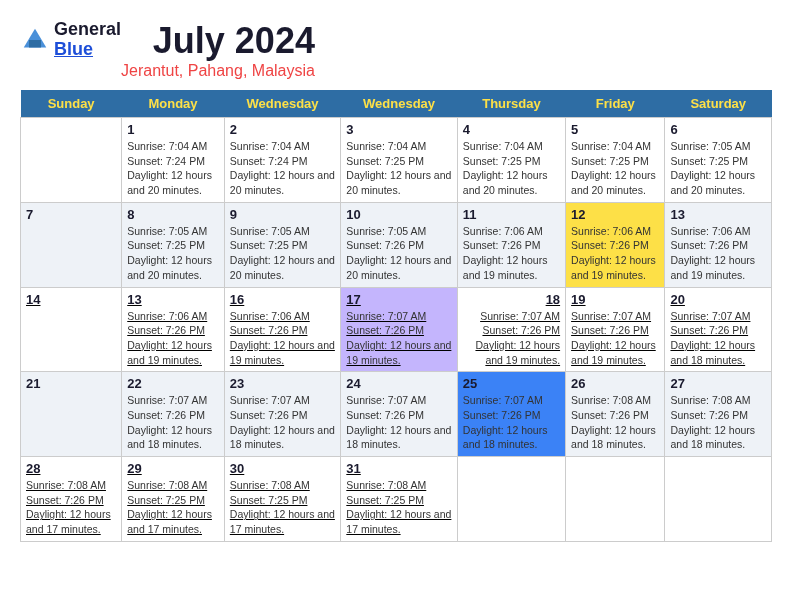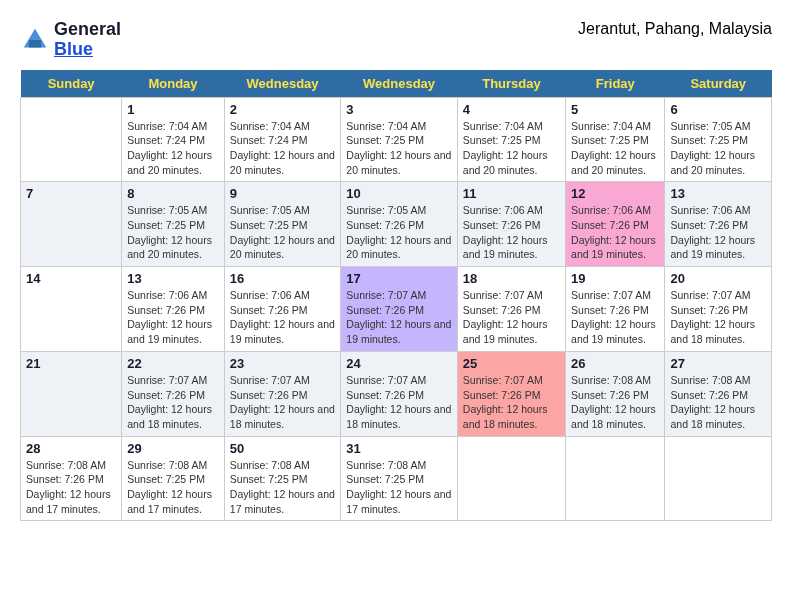--- a/index.html
+++ b/index.html
@@ -5,21 +5,21 @@
     * { box-sizing: border-box; margin: 0; padding: 0; }
     body {
       font-family: Arial, sans-serif;
       background: #fff;
       width: 792px;
       min-height: 612px;
       padding: 20px;
     }
     .header {
       display: flex;
-      justify-content: space-between;
+      justify-content: flex-start;
       align-items: flex-start;
       margin-bottom: 10px;
     }
     .logo {
       display: flex;
       align-items: center;
       gap: 4px;
     }
     .logo-text {
       font-size: 18px;
@@ -38,21 +38,21 @@
     .title-block {
       text-align: right;
     }
     .month-title {
       font-size: 36px;
       font-weight: bold;
       color: #1a1a2e;
     }
     .location-title {
       font-size: 16px;
-      color: #000000;
+      color: #ef4444;
     }
     table {
       width: 100%;
       border-collapse: collapse;
       font-size: 11px;
     }
     thead tr th {
       background-color: #2e6da4;
       color: #fde047;
       padding: 6px 4px;
@@ -93,20 +93,21 @@
   <div class="logo">
     <svg class="logo-icon" viewBox="0 0 40 40">
       <polygon points="20,5 35,30 5,30" fill="#4a90d9"></polygon>
       <rect x="12" y="20" width="16" height="10" fill="#2e6da4"></rect>
     </svg>
     <div class="logo-text">
       General<br><span>Blue</span>
     </div>
   </div>
   <div class="title-block">
+    <div class="month-title">July 2024</div>
     <div class="location-title">Jerantut, Pahang, Malaysia</div>
   </div>
 </div>
 
 <table>
   <thead>
     <tr>
       <th>Sunday</th>
       <th>Monday</th>
       <th>Wednesday</th>
@@ -177,34 +178,34 @@
           <div class="day-info" style="white-space: pre-line;">Sunrise: 7:05 AM
 Sunset: 7:26 PM
 Daylight: 12 hours and 20 minutes.</div>
         </td>
         <td style="background-color: rgb(238, 242, 247);">
           <span class="day-number">11</span>
           <div class="day-info" style="white-space: pre-line;">Sunrise: 7:06 AM
 Sunset: 7:26 PM
 Daylight: 12 hours and 19 minutes.</div>
         </td>
-        <td style="background-color: #f9a8d4;">
+        <td style="background-color: #fde047;">
           <span class="day-number">12</span>
           <div class="day-info" style="white-space: pre-line;">Sunrise: 7:06 AM
 Sunset: 7:26 PM
 Daylight: 12 hours and 19 minutes.</div>
         </td>
         <td style="background-color: rgb(238, 242, 247);">
           <span class="day-number">13</span>
           <div class="day-info" style="white-space: pre-line;">Sunrise: 7:06 AM
 Sunset: 7:26 PM
 Daylight: 12 hours and 19 minutes.</div>
         </td>
       </tr>
-      <tr style="background-color: rgb(255, 255, 255);">
+      <tr style="background-color: rgb(255, 255, 255); text-decoration: underline;">
         <td style="background-color: rgb(255, 255, 255);">
           <span class="day-number">14</span>
         </td>
         <td style="background-color: rgb(255, 255, 255);">
           <span class="day-number">13</span>
           <div class="day-info" style="white-space: pre-line;">Sunrise: 7:06 AM
 Sunset: 7:26 PM
 Daylight: 12 hours and 19 minutes.</div>
         </td>
         <td style="background-color: rgb(255, 255, 255);">
@@ -212,21 +213,21 @@
           <div class="day-info" style="white-space: pre-line;">Sunrise: 7:06 AM
 Sunset: 7:26 PM
 Daylight: 12 hours and 19 minutes.</div>
         </td>
         <td style="background-color: #c4b5fd;">
           <span class="day-number">17</span>
           <div class="day-info" style="white-space: pre-line;">Sunrise: 7:07 AM
 Sunset: 7:26 PM
 Daylight: 12 hours and 19 minutes.</div>
         </td>
-        <td style="background-color: rgb(255, 255, 255);">
+        <td style="background-color: rgb(255, 255, 255); text-align: right;">
           <span class="day-number">18</span>
           <div class="day-info" style="white-space: pre-line;">Sunrise: 7:07 AM
 Sunset: 7:26 PM
 Daylight: 12 hours and 19 minutes.</div>
         </td>
         <td style="background-color: rgb(255, 255, 255);">
           <span class="day-number">19</span>
           <div class="day-info" style="white-space: pre-line;">Sunrise: 7:07 AM
 Sunset: 7:26 PM
 Daylight: 12 hours and 19 minutes.</div>
@@ -253,54 +254,54 @@
           <div class="day-info" style="white-space: pre-line;">Sunrise: 7:07 AM
 Sunset: 7:26 PM
 Daylight: 12 hours and 18 minutes.</div>
         </td>
         <td style="background-color: rgb(238, 242, 247);">
           <span class="day-number">24</span>
           <div class="day-info" style="white-space: pre-line;">Sunrise: 7:07 AM
 Sunset: 7:26 PM
 Daylight: 12 hours and 18 minutes.</div>
         </td>
-        <td style="background-color: #fca5a5; margin-left: 44px;">
+        <td style="background-color: #3b82f6; margin-left: 44px;">
           <span class="day-number">25</span>
           <div class="day-info" style="white-space: pre-line;">Sunrise: 7:07 AM
 Sunset: 7:26 PM
 Daylight: 12 hours and 18 minutes.</div>
         </td>
         <td style="background-color: rgb(238, 242, 247);">
           <span class="day-number">26</span>
           <div class="day-info" style="white-space: pre-line;">Sunrise: 7:08 AM
 Sunset: 7:26 PM
 Daylight: 12 hours and 18 minutes.</div>
         </td>
         <td style="background-color: rgb(238, 242, 247);">
           <span class="day-number">27</span>
           <div class="day-info" style="white-space: pre-line;">Sunrise: 7:08 AM
 Sunset: 7:26 PM
 Daylight: 12 hours and 18 minutes.</div>
         </td>
       </tr>
-      <tr style="background-color: rgb(255, 255, 255);">
+      <tr style="background-color: rgb(255, 255, 255); text-decoration: underline;">
         <td style="background-color: rgb(255, 255, 255);">
           <span class="day-number">28</span>
           <div class="day-info" style="white-space: pre-line;">Sunrise: 7:08 AM
 Sunset: 7:26 PM
 Daylight: 12 hours and 17 minutes.</div>
         </td>
         <td style="background-color: rgb(255, 255, 255); margin-top: 44px;">
           <span class="day-number">29</span>
           <div class="day-info" style="white-space: pre-line;">Sunrise: 7:08 AM
 Sunset: 7:25 PM
 Daylight: 12 hours and 17 minutes.</div>
         </td>
         <td style="background-color: rgb(255, 255, 255);">
-          <span class="day-number">50</span>
+          <span class="day-number">30</span>
           <div class="day-info" style="white-space: pre-line;">Sunrise: 7:08 AM
 Sunset: 7:25 PM
 Daylight: 12 hours and 17 minutes.</div>
         </td>
         <td style="background-color: rgb(255, 255, 255);">
           <span class="day-number">31</span>
           <div class="day-info" style="white-space: pre-line;">Sunrise: 7:08 AM
 Sunset: 7:25 PM
 Daylight: 12 hours and 17 minutes.</div>
         </td>

